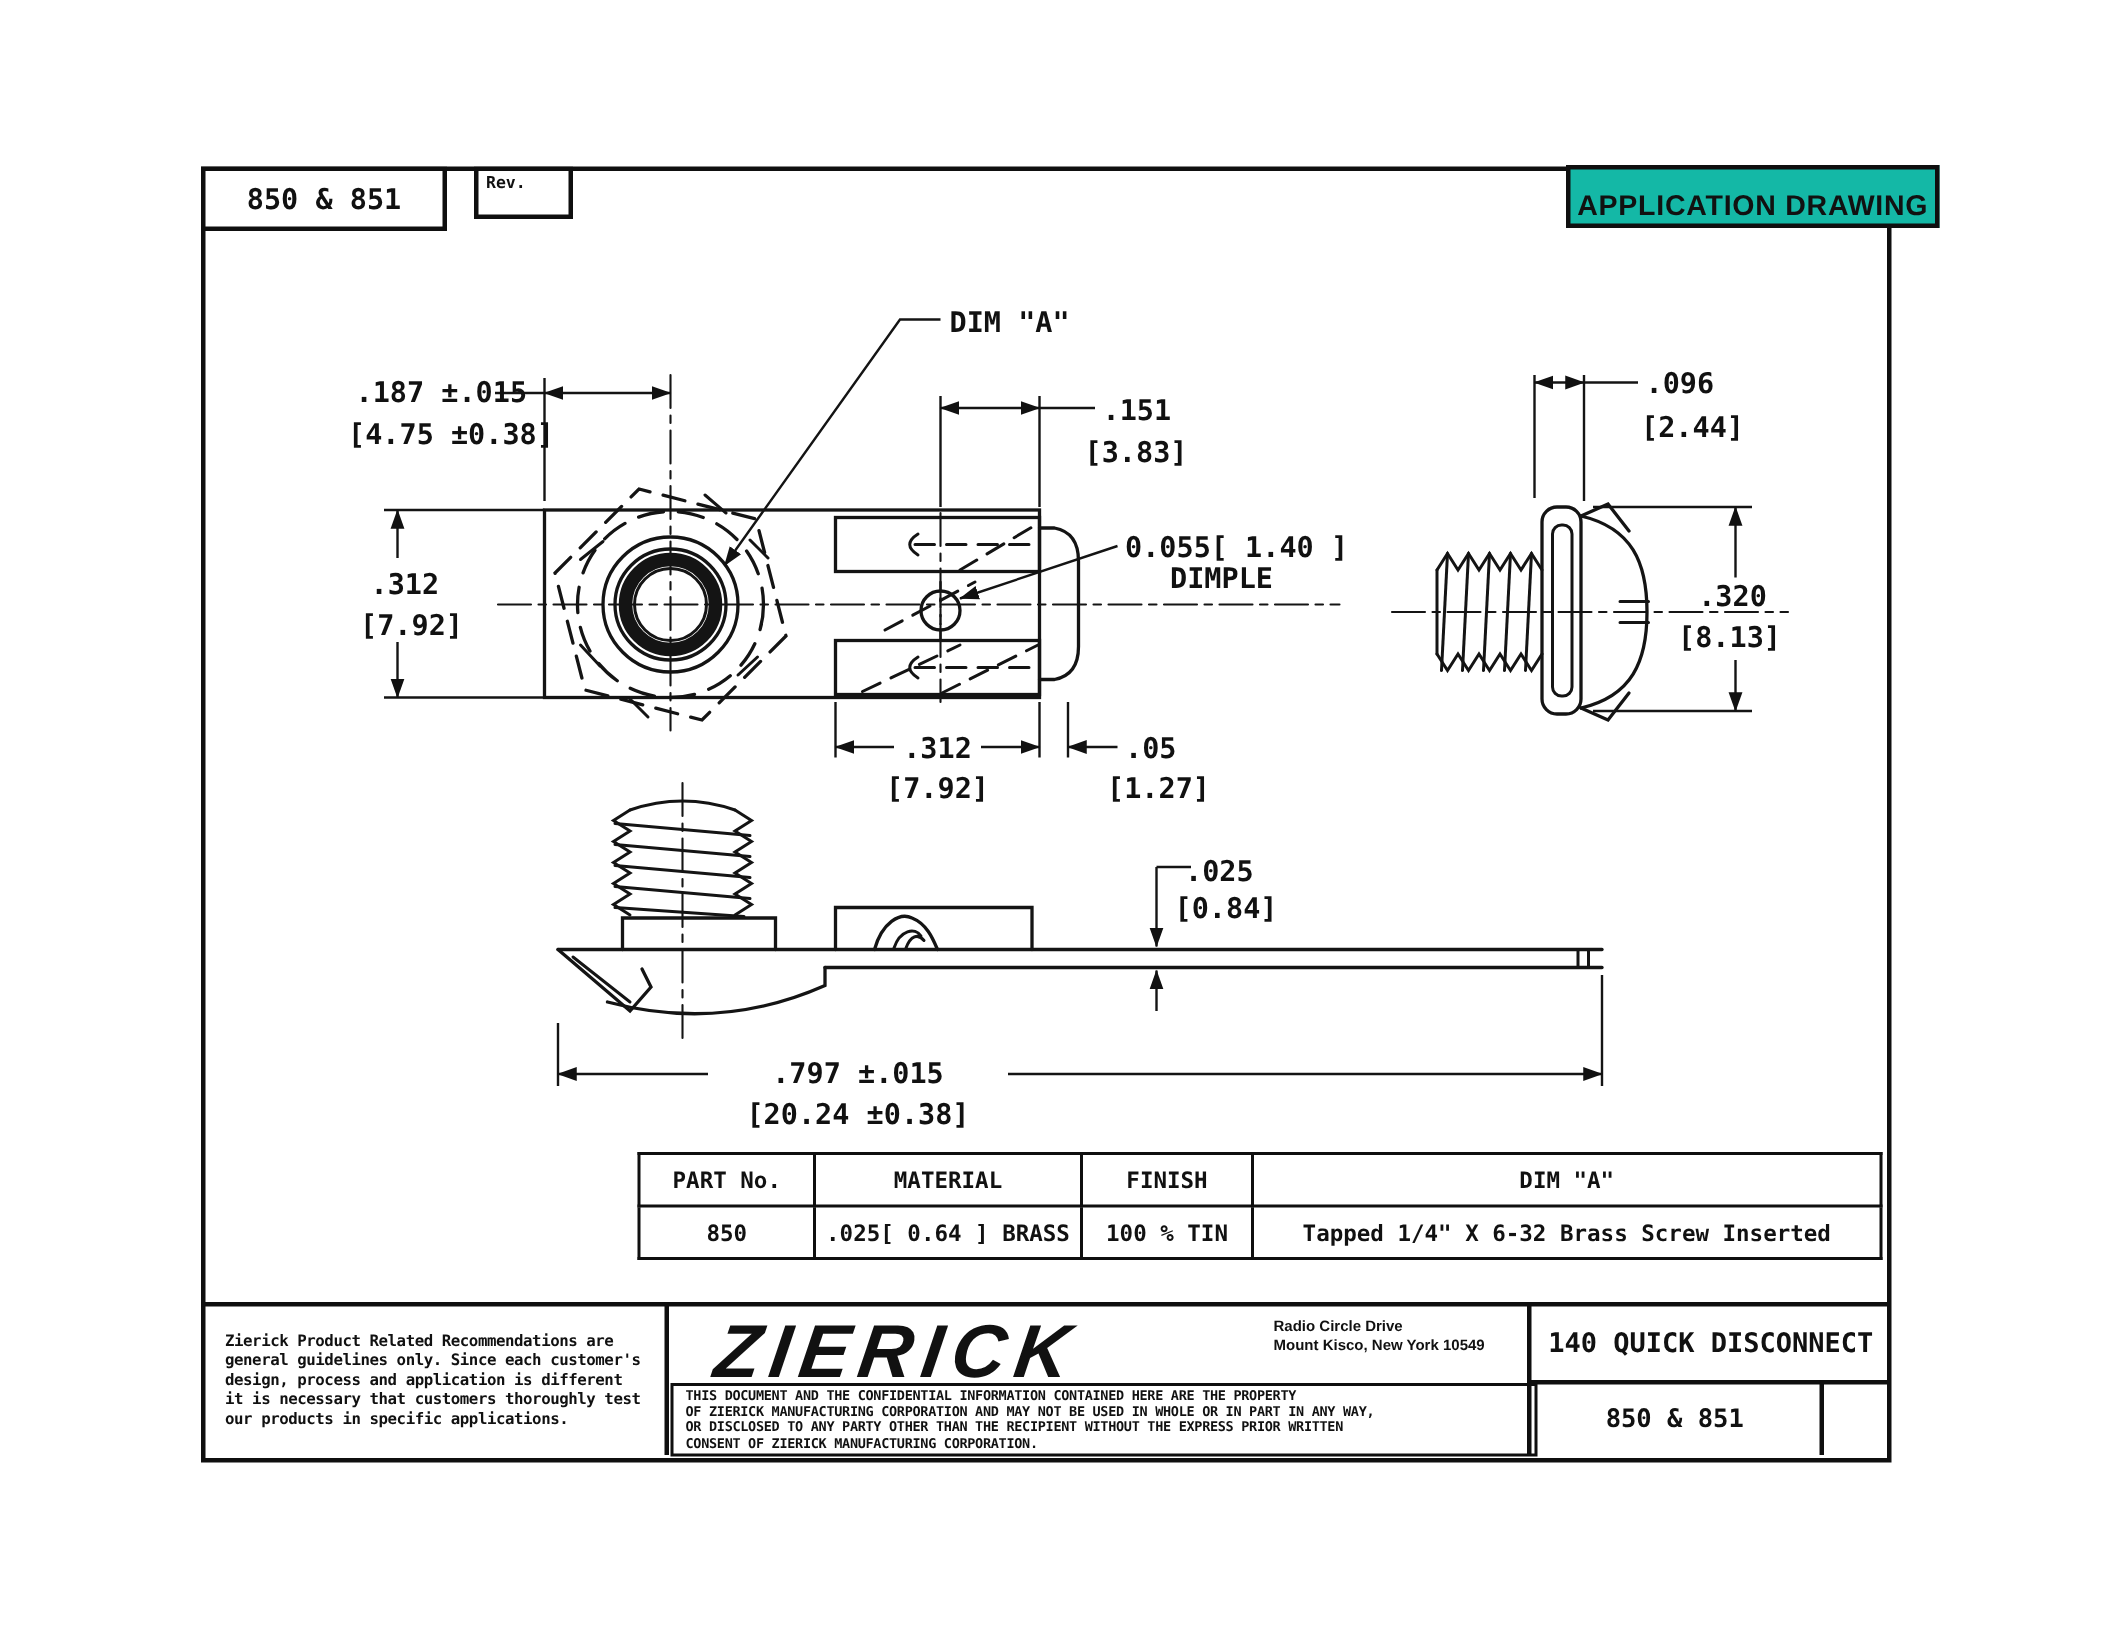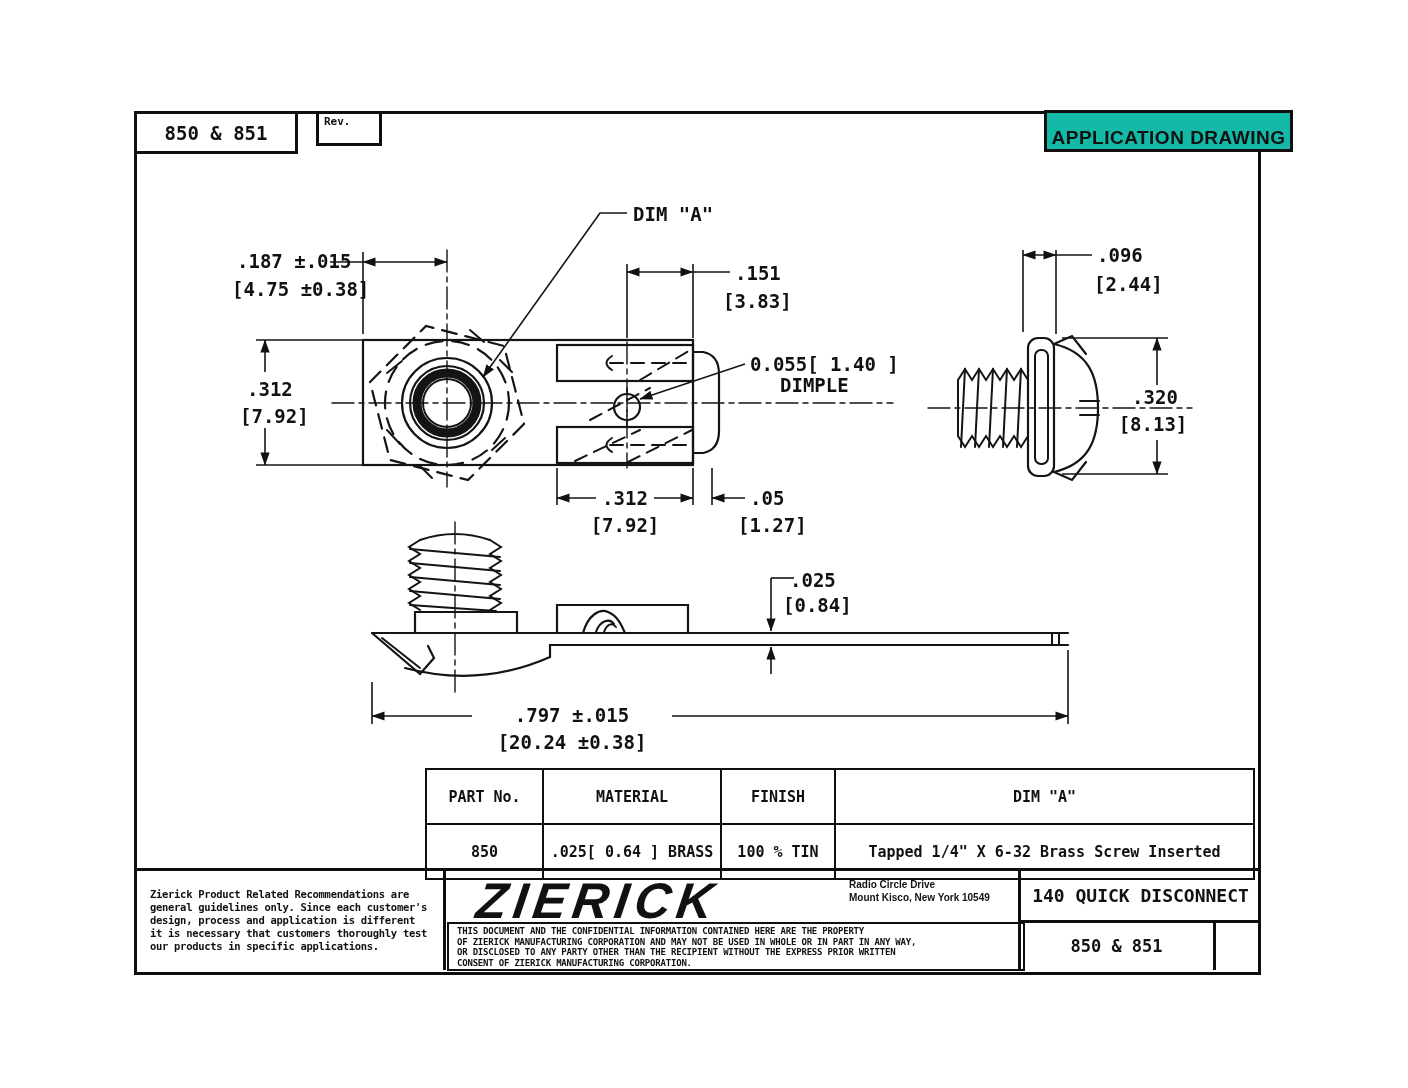--- a/index.html
+++ b/index.html
@@ -12,21 +12,21 @@
            font-size:19px;font-weight:bold;background:#fff;}
   .revbox{left:292px;top:111px;width:55px;height:28px;border:3px solid #0f0f0f;
           font-size:11px;font-weight:bold;padding:1px 0 0 5px;background:#fff;margin-left:24px;}
   .appbox{left:1012px;top:110px;width:243px;height:36px;border:3px solid #0f0f0f;
           display:flex;align-items:flex-end;justify-content:center;
           font-family:"Liberation Sans",sans-serif;font-size:19px;font-weight:bold;
           letter-spacing:0.5px;background:#14b8a6;margin-left:32px;}
   
   .ptable{left:425px;top:768px;border-collapse:collapse;table-layout:fixed;background:#fff;}
   .ptable td{border:2.5px solid #0f0f0f;text-align:center;vertical-align:middle;
-             font-size:15px;font-weight:bold;height:21px;padding:16px 2px;white-space:nowrap;}
+             font-size:15px;font-weight:bold;height:21px;padding:6px 2px;white-space:nowrap;}
   
   .tbline{background:#0f0f0f;}
   .disclaimer{left:150px;top:888px;width:292px;font-size:10.5px;font-weight:bold;
               line-height:13px;letter-spacing:-0.3px;}
   .logo{left:477px;top:872px;width:340px;font-family:"Liberation Sans",sans-serif;
         font-size:50px;font-weight:bold;font-style:italic;letter-spacing:6px;
         transform:skewX(-8deg);}
   .address{left:849px;top:878px;font-family:"Liberation Sans",sans-serif;
            font-size:10px;font-weight:bold;line-height:13px;}
   .confbox{left:447px;top:922px;width:566px;height:43px;border:2.5px solid #0f0f0f;

